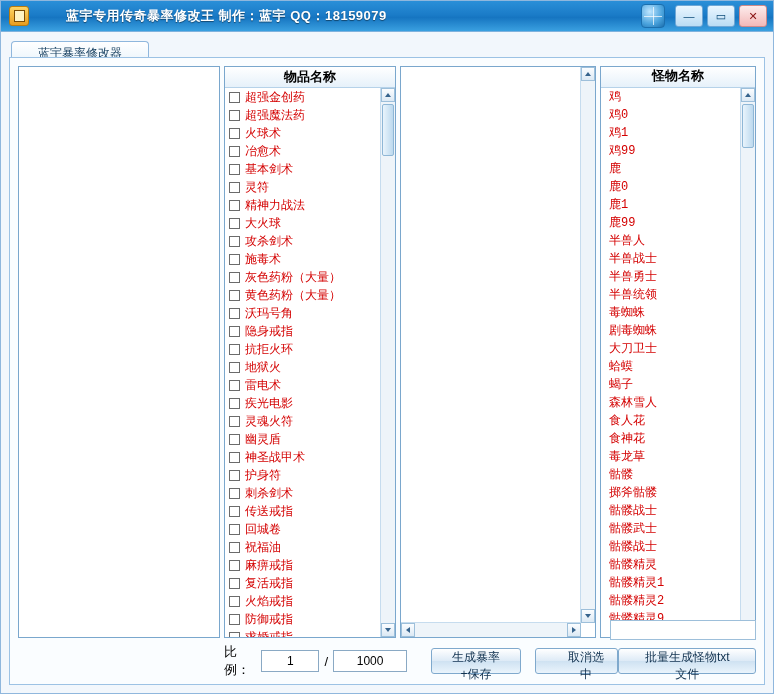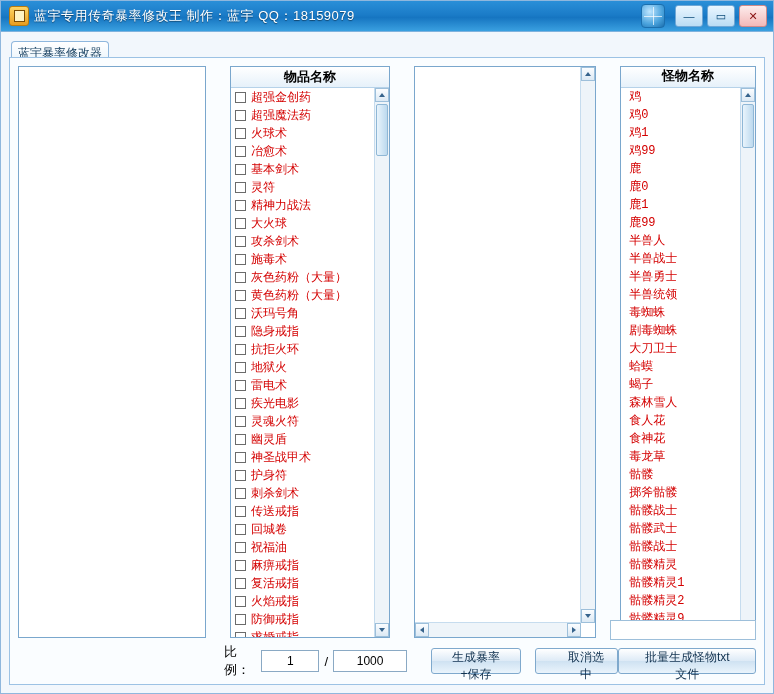--- a/index.html
+++ b/index.html
@@ -45,24 +45,25 @@
     content: "";
     position: absolute;
     left: 4px; top: 3px;
     width: 9px; height: 10px;
     border: 1px solid #7a4b05;
     background: #fff3c4;
   }
   .title-text {
     color: #ffffff;
     font-size: 13px;
-    font-weight: normal;
+    font-weight: bold;
     letter-spacing: 0.5px;
     text-shadow: 0 1px 1px rgba(0,0,0,.45);
     white-space: nowrap;
+    margin-left: 32px;
   }
   .title-right {
     margin-left: auto;
     display: flex;
     align-items: center;
     gap: 4px;
     padding-right: 2px;
   }
   .globe-icon {
     width: 22px; height: 22px;
@@ -108,21 +109,21 @@
   
   .tabstrip {
     position: relative;
     height: 24px;
     margin: 9px 0 0 10px;
   }
   .tab {
     display: inline-block;
     height: 22px;
     line-height: 22px;
-    padding: 0 6px;
+    padding: 0 26px;
     border: 1px solid #8fb7dd;
     border-bottom: none;
     border-radius: 4px 4px 0 0;
     background: linear-gradient(to bottom, #ffffff, #e8f3fb);
     font-size: 12px;
     color: #103a5c;
   }
   .tab-line {
     position: absolute;
     left: 0; right: 8px; bottom: 0;
@@ -137,21 +138,21 @@
     border: 1px solid #9cc2e4;
     background: #fafdff;
     box-sizing: border-box;
   }
   .panel-row {
     position: absolute;
     left: 8px; right: 8px;
     top: 8px;
     height: 572px;
     display: flex;
-    gap: 24px;
+    gap: 4px;
   }
   .listbox {
     background: #ffffff;
     border: 1px solid #7aa7cd;
     position: relative;
     box-sizing: border-box;
     overflow: hidden;
   }
   .col-left   { width: 202px; }
   .col-items  { width: 172px; }

